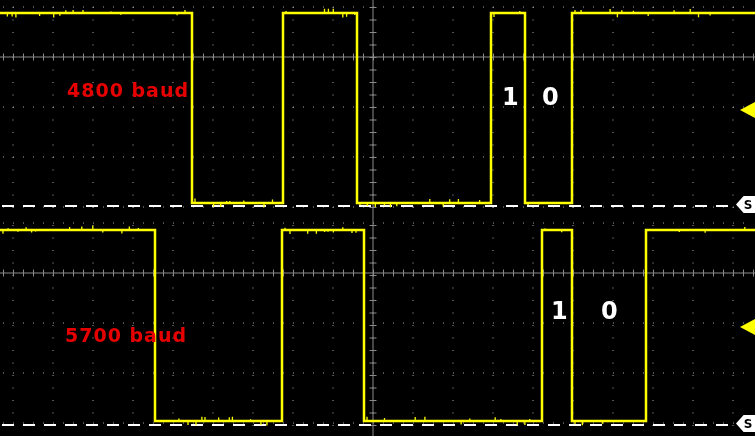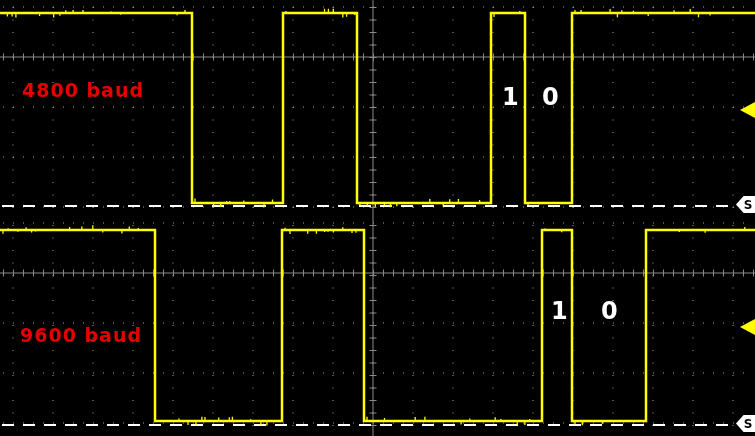--- a/index.html
+++ b/index.html
@@ -4,21 +4,21 @@
 <style>
   html,body{margin:0;padding:0;background:#000;}
   #screen{
     position:relative;width:755px;height:436px;background:#000;
     overflow:hidden;font-family:"DejaVu Sans","Liberation Sans",sans-serif;
   }
   .panel{position:absolute;left:0;width:755px;height:218px;}
   .panel svg{position:absolute;left:0;top:0;}
   .baud-label{
     position:absolute;font-size:19px;font-weight:bold;letter-spacing:1px;
-    white-space:nowrap;line-height:1;
+    white-space:nowrap;line-height:1;margin-left:45px;
   }
   .bit-label{
     position:absolute;font-size:24px;font-weight:bold;line-height:1;
     white-space:nowrap;
   }
   .ch-arrow{
     position:absolute;right:0;width:0;height:0;
     border-top:8px solid transparent;border-bottom:8px solid transparent;
     border-right-width:15px;border-right-style:solid;
   }
@@ -104,21 +104,21 @@
         <line x1="3" y1="155" x2="753" y2="155" stroke="#a8a8a8" stroke-width="1" stroke-dasharray="1 9"></line>
         <line x1="3" y1="205" x2="753" y2="205" stroke="#a8a8a8" stroke-width="1" stroke-dasharray="1 9"></line>
         <line x1="0" y1="55" x2="755" y2="55" stroke="#8a8a8a" stroke-width="1"></line>
         <line x1="3" y1="55" x2="755" y2="55" stroke="#8a8a8a" stroke-width="7" stroke-dasharray="1 9"></line>
         <line x1="373" y1="0" x2="373" y2="218" stroke="#8a8a8a" stroke-width="1"></line>
         <line x1="373" y1="7" x2="373" y2="217" stroke="#8a8a8a" stroke-width="7" stroke-dasharray="1 11.5"></line>
         <line x1="2" y1="207" x2="736" y2="207" stroke="#ffffff" stroke-width="2" stroke-dasharray="12 9"></line>
         <path d="M0 12 L155 12 L155 203 L282 203 L282 12 L364 12 L364 203 L542 203 L542 12 L572 12 L572 203 L646 203 L646 12 L755 12" fill="none" stroke="#ffff00" stroke-width="2.5"></path>
         <path d="M3.0 12 L3.0 15.7 M8.1 12 L8.1 10.3 M17.9 12 L17.9 13.7 M26.1 12 L26.1 9.3 M31.6 12 L31.6 14.5 M35.6 12 L35.6 13.6 M69.6 12 L69.6 8.9 M81.8 12 L81.8 8.4 M92.8 12 L92.8 7.7 M102.8 12 L102.8 14.6 M121.9 12 L121.9 15.6 M129.3 12 L129.3 8.4 M138.3 12 L138.3 10.0 M178.9 203 L178.9 200.5 M188.0 203 L188.0 207.0 M196.0 203 L196.0 207.2 M201.9 203 L201.9 198.8 M205.0 203 L205.0 198.9 M218.7 203 L218.7 199.6 M229.3 203 L229.3 199.2 M232.4 203 L232.4 198.8 M250.6 203 L250.6 201.3 M260.9 203 L260.9 207.1 M266.9 203 L266.9 207.4 M285.0 12 L285.0 9.7 M290.0 12 L290.0 16.1 M307.7 12 L307.7 15.8 M316.4 12 L316.4 15.8 M324.6 12 L324.6 14.0 M328.0 12 L328.0 13.7 M333.4 12 L333.4 14.6 M342.8 12 L342.8 9.2 M352.0 12 L352.0 14.9 M356.0 12 L356.0 14.8 M367.0 203 L367.0 198.8 M384.5 203 L384.5 199.9 M415.2 203 L415.2 199.1 M424.9 203 L424.9 198.8 M461.1 203 L461.1 206.4 M469.8 203 L469.8 200.5 M495.2 203 L495.2 199.3 M500.9 203 L500.9 201.0 M517.2 203 L517.2 207.1 M524.9 203 L524.9 207.1 M529.7 203 L529.7 201.0 M545.0 12 L545.0 10.4 M561.7 12 L561.7 14.2 M575.0 203 L575.0 206.2 M582.3 203 L582.3 207.3 M602.4 203 L602.4 205.7 M679.3 12 L679.3 14.1 M705.1 12 L705.1 14.7 M744.8 12 L744.8 9.1 " fill="none" stroke="#ffff00" stroke-width="1.3"></path>
       </svg>
-    <div class="baud-label" id="baud1" style="left: 20px; top: 108px; color: rgb(230, 0, 0);">9600 baud</div>
+    <div class="baud-label" id="baud1" style="left: 20px; top: 108px; color: rgb(230, 0, 0);">5700 baud</div>
     <div class="bit-label" id="bit1a" style="left: 551px; top: 81px; color: rgb(255, 255, 255);">1</div>
     <div class="bit-label" id="bit1b" style="left: 601px; top: 81px; color: rgb(255, 255, 255);">0</div>
     <div class="ch-arrow" id="arrow1" style="top: 101px; border-right-color: rgb(255, 255, 0);"></div>
     <div class="trig-marker" id="trig1" style="left: 736px; top: 197px; background: rgb(255, 255, 255);">
       <span style="color: rgb(0, 0, 0);">S</span>
     </div>
   </div>
 
 </div>
 

